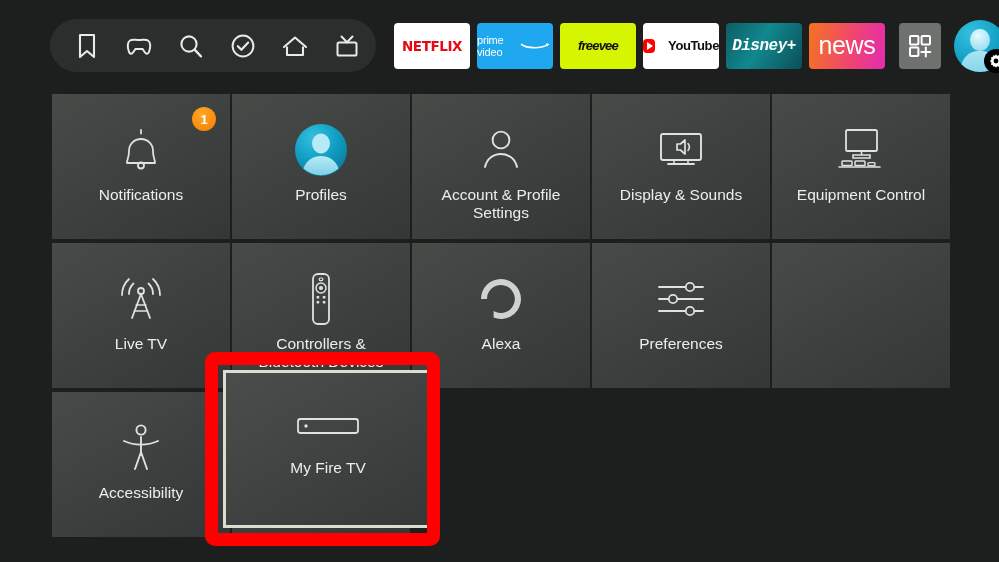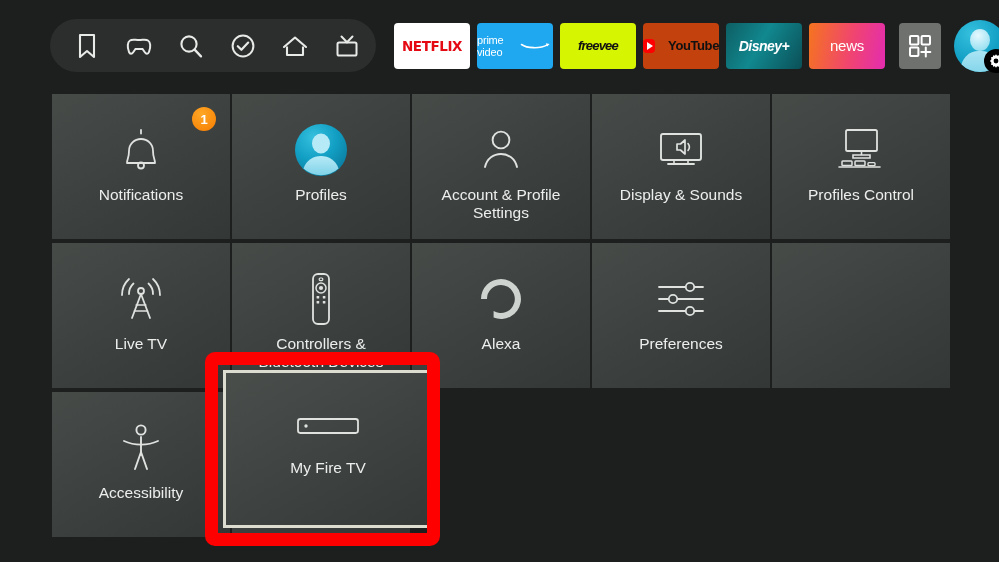--- a/index.html
+++ b/index.html
@@ -25,28 +25,28 @@
     width: 76px; height: 46px; border-radius: 4px;
     display: flex; align-items: center; justify-content: center;
     overflow: hidden; position: relative;
   }
   .app-netflix { background: #ffffff; }
   .app-netflix .lbl { color: #e50914; font-weight: 700; font-size: 13.5px; letter-spacing: -0.4px; font-family: "DejaVu Sans", sans-serif; }
   .app-prime { background: #1fa8f0; flex-direction: row; gap: 1px; }
   .app-prime .lbl { color: #ffffff; font-size: 11px; letter-spacing: -0.2px; }
   .app-freevee { background: #d6f500; }
   .app-freevee .lbl { color: #111; font-weight: 700; font-size: 13px; font-style: italic; letter-spacing: -0.8px; }
-  .app-youtube { background: #c2410c; gap: 13px; }
+  .app-youtube { background: #ffffff; gap: 13px; }
   .app-youtube .lbl { color: #111; font-weight: 700; font-size: 13px; letter-spacing: -0.4px; }
   .yt-play { width: 19px; height: 14px; border-radius: 4px; background: #ff0000; display:flex; align-items:center; justify-content:center; }
   .yt-play::after { content:""; border-left: 6px solid #fff; border-top: 4px solid transparent; border-bottom: 4px solid transparent; margin-left:2px; }
   .app-disney { background: linear-gradient(120deg, #0d5e63 0%, #11888f 45%, #0b4f57 100%); }
-  .app-disney .lbl { color: #ffffff; font-size: 14px; font-style: italic; font-weight: 700; letter-spacing: -0.5px; font-family: Liberation Sans, sans-serif; }
+  .app-disney .lbl { color: #ffffff; font-size: 16px; font-style: italic; font-weight: 700; letter-spacing: -0.5px; font-family: Liberation Mono, monospace; }
   .app-news { background: linear-gradient(100deg, #f5741f 0%, #f0456f 55%, #e32cb0 100%); }
-  .app-news .lbl { color: #ffffff; font-size: 15px; letter-spacing: -0.3px; }
+  .app-news .lbl { color: #ffffff; font-size: 25px; letter-spacing: -0.3px; }
 
   .grid-btn { width: 42px; height: 46px; border-radius: 4px; background: #6f716f; display:flex; align-items:center; justify-content:center; margin-left: 7px; }
   .avatar-wrap { position: relative; width: 52px; height: 52px; margin-left: 6px; }
   .avatar {
     width: 52px; height: 52px; border-radius: 50%;
     background: radial-gradient(circle at 34% 26%, #35c0de 0%, #129fc4 55%, #0b7fa2 100%);
     position: relative; overflow: hidden;
   }
   .avatar-head { position:absolute; left:50%; top:19%; transform:translateX(-50%); width: 20px; height: 22px; border-radius: 50%;
     background: radial-gradient(circle at 40% 30%, #e6f9ff 0%, #9fe2f2 70%, #7ed3e8 100%); }
@@ -249,21 +249,21 @@
         <svg width="54" height="46" viewBox="0 0 54 46">
           <rect x="12" y="3" width="31" height="21" rx="1.6" fill="none" stroke="#dfe2df" stroke-width="1.8"></rect>
           <path d="M19 28h17v3H19z" fill="none" stroke="#dfe2df" stroke-width="1.6"></path>
           <line x1="27.5" y1="24" x2="27.5" y2="28" stroke="#dfe2df" stroke-width="1.6"></line>
           <rect x="8" y="34" width="10" height="4.5" rx="0.8" fill="none" stroke="#dfe2df" stroke-width="1.5"></rect>
           <rect x="21" y="34" width="10" height="4.5" rx="0.8" fill="none" stroke="#dfe2df" stroke-width="1.5"></rect>
           <rect x="34" y="35.6" width="7" height="3" rx="0.8" fill="none" stroke="#dfe2df" stroke-width="1.4"></rect>
           <line x1="5" y1="40" x2="46" y2="40" stroke="#dfe2df" stroke-width="1.6" stroke-linecap="round"></line>
         </svg>
       </div>
-      <div class="label">Profiles Control</div>
+      <div class="label">Equipment Control</div>
     </div>
 
     <div class="tile">
       <div class="ico">
         <svg width="54" height="48" viewBox="0 0 54 48">
           <path d="M8 20a22 22 0 0 1 7-16" fill="none" stroke="#dfe2df" stroke-width="1.8" stroke-linecap="round"></path>
           <path d="M46 20a22 22 0 0 0-7-16" fill="none" stroke="#dfe2df" stroke-width="1.8" stroke-linecap="round"></path>
           <path d="M15 19a14 14 0 0 1 4.5-10.5" fill="none" stroke="#dfe2df" stroke-width="1.8" stroke-linecap="round"></path>
           <path d="M39 19a14 14 0 0 0-4.5-10.5" fill="none" stroke="#dfe2df" stroke-width="1.8" stroke-linecap="round"></path>
           <circle cx="27" cy="16" r="3" fill="none" stroke="#dfe2df" stroke-width="1.8"></circle>

